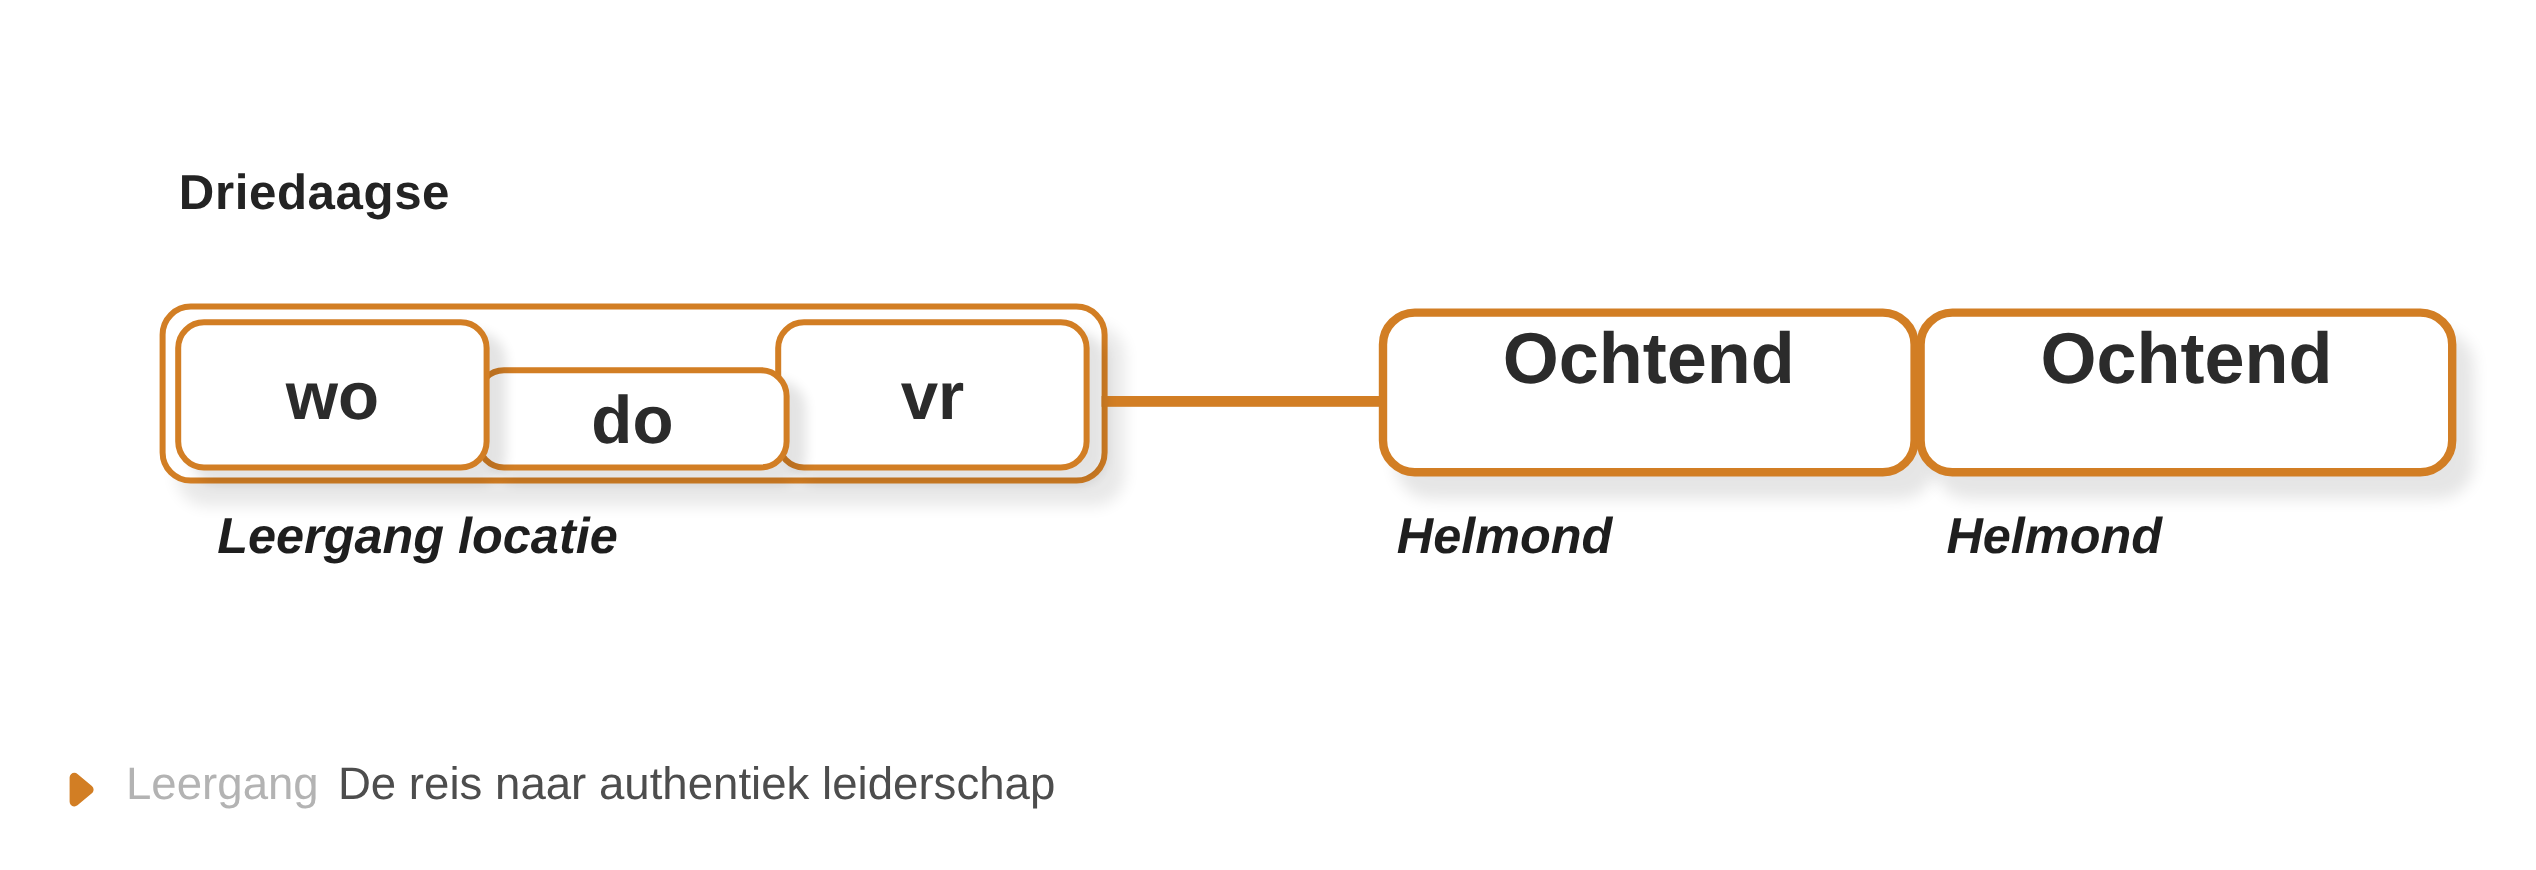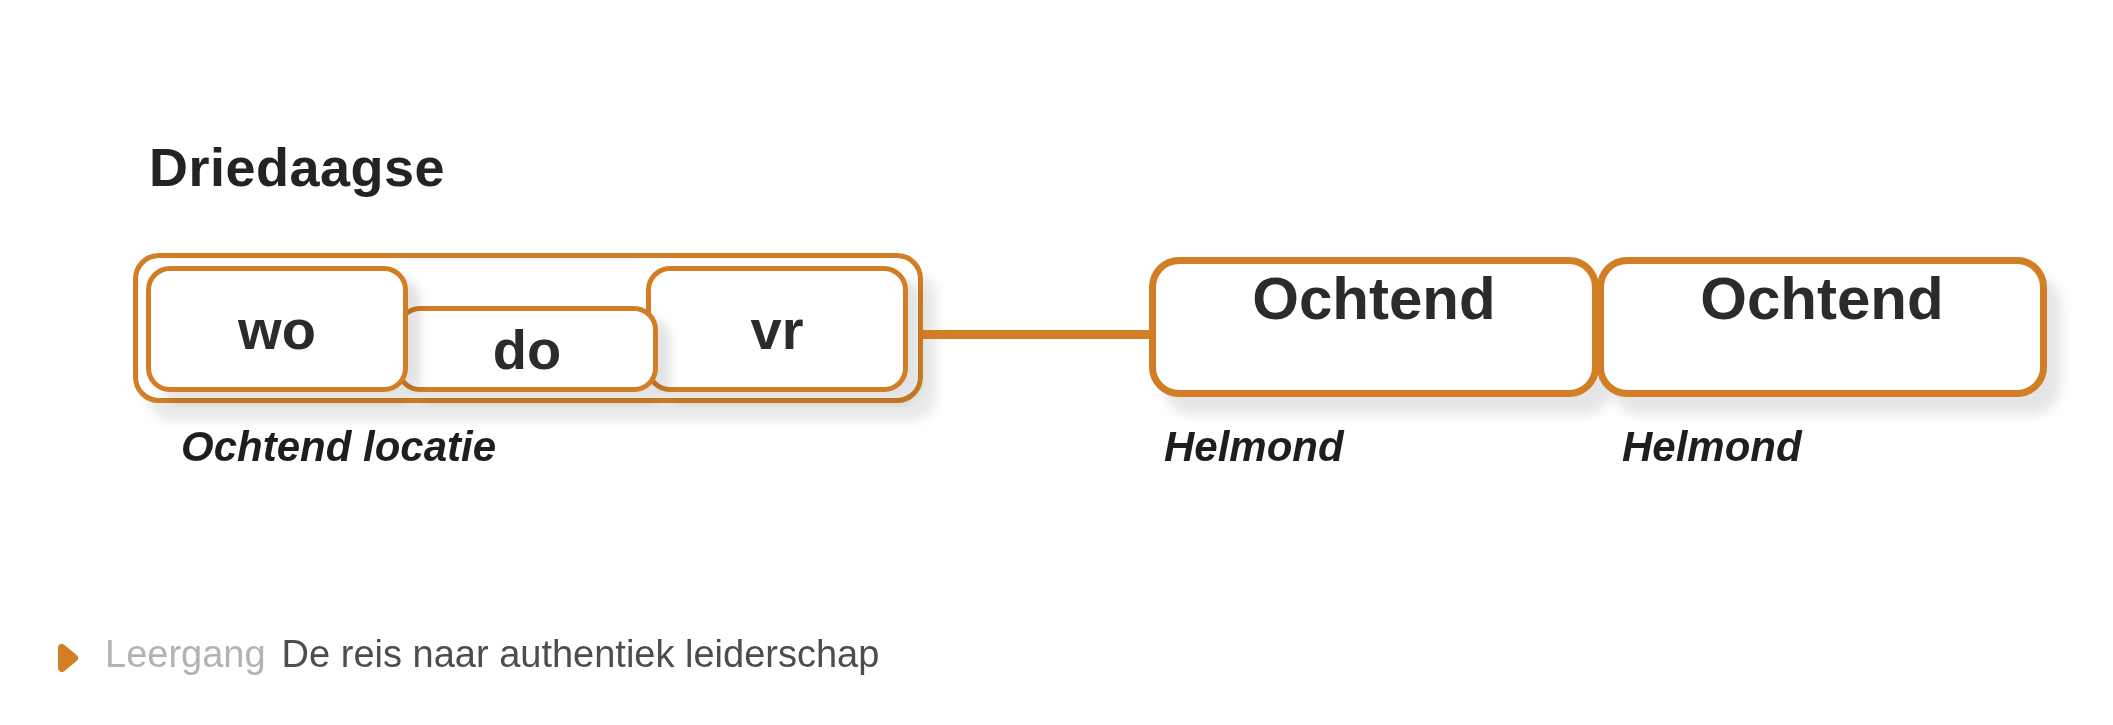--- a/index.html
+++ b/index.html
@@ -17,21 +17,21 @@
     height: 725px;
     background: #ffffff;
     overflow: hidden;
     font-family: "Liberation Sans", "DejaVu Sans", sans-serif;
     color: var(--text-dark);
   }
   .title {
     position: absolute;
     left: 149px;
     top: 140px;
-    font-size: 54px;
+    font-size: 41px;
     font-weight: 700;
     letter-spacing: 0.5px;
     color: var(--text-dark);
     line-height: 1;
   }
   .group-box {
     position: absolute;
     left: 133px;
     top: 253px;
     width: 790px;
@@ -130,21 +130,21 @@
       <span>wo</span>
     </div>
     <div class="day-box z2">
       <span>do</span>
     </div>
     <div class="day-box z1">
       <span>vr</span>
     </div>
   </div>
 
-  <div class="loc-label externe">Ochtend locatie</div>
+  <div class="loc-label externe">Leergang locatie</div>
 
   <div class="connector long"></div>
 
   <div class="session-box ochtend">
     <span>Ochtend</span>
   </div>
 
   <div class="connector short"></div>
 
   <div class="session-box middag">

